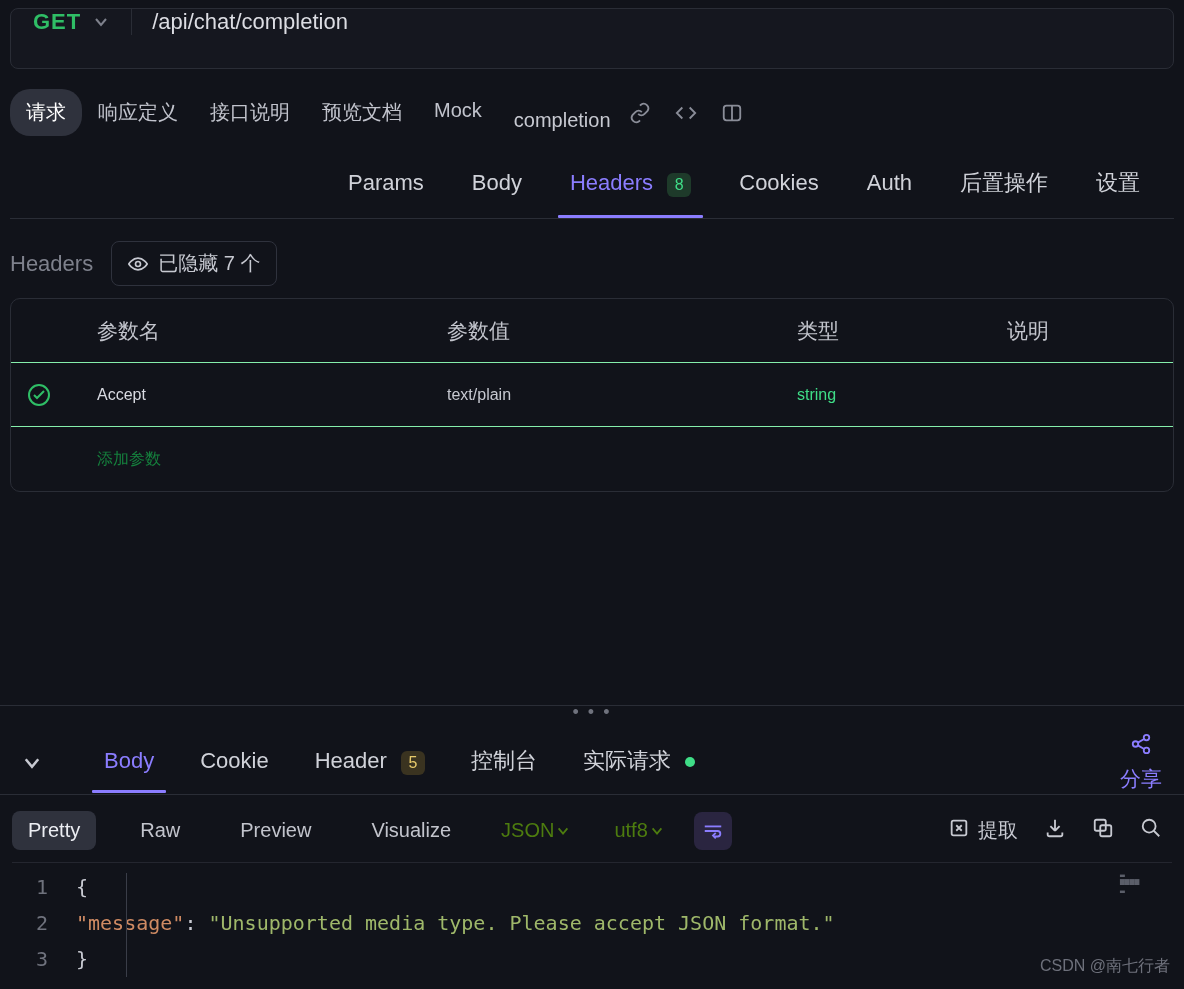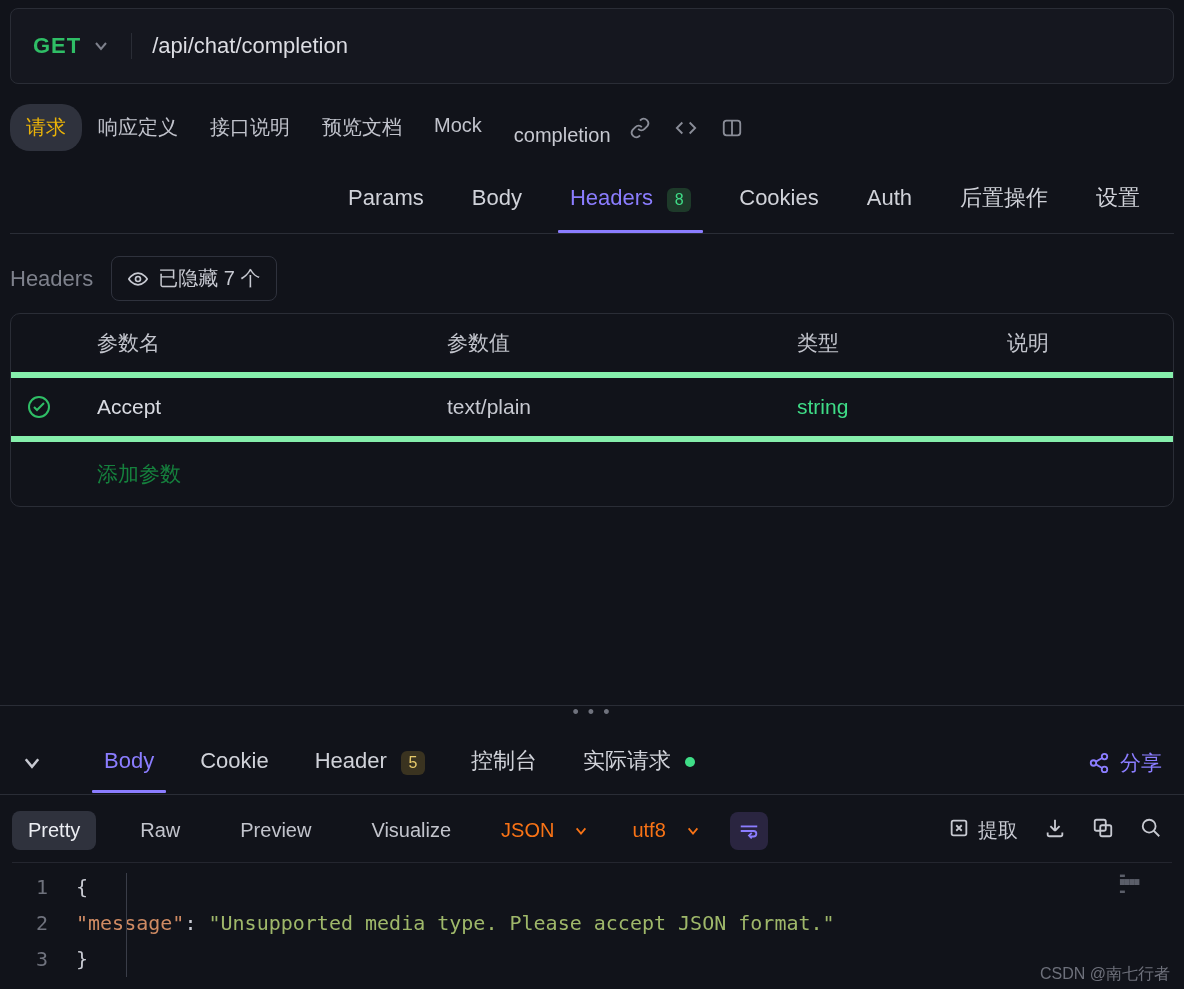--- a/index.html
+++ b/index.html
@@ -7,25 +7,25 @@
     background: #11131a;
     color: #c7c9d1;
     font-family: -apple-system, BlinkMacSystemFont, "Segoe UI", "PingFang SC", "Microsoft YaHei", sans-serif;
     font-size: 20px;
     width: 1184px;
     height: 989px;
     overflow: hidden;
   }
   .request-line {
     display: flex;
-    align-items: center;
+    align-items: flex-start;
     border: 1px solid #2a2d36;
     border-radius: 8px;
     margin: 8px 10px 20px 10px;
-    height: 76px;
+    height: 61px;
     background: #15171f;
   }
   .method-select {
     display: flex;
     align-items: center;
     gap: 12px;
     padding: 0 22px;
     border-right: 1px solid #2a2d36;
     cursor: pointer;
   }
@@ -51,21 +51,21 @@
     background: transparent;
     border-radius: 8px;
     overflow: hidden;
   }
   .pill {
     padding: 10px 16px;
     color: #c1c3cc;
     font-size: 20px;
     cursor: pointer;
   }
-  .pill.active { background: #2f323d; border-radius: 20px; color: #eab308; }
+  .pill.active { background: #2f323d; border-radius: 20px; color: #ffffff; }
   .breadcrumb { margin-left: 16px; color: #c7c9d1; font-size: 20px; margin-top: 16px; }
   .iconbtn {
     width: 34px; height: 34px;
     display: inline-flex; align-items: center; justify-content: center;
     margin-left: 12px; color: #8a8d98; cursor: pointer;
   }
   .tabs {
     display: flex;
     align-items: center;
     gap: 48px;
@@ -108,25 +108,25 @@
   .table {
     margin: 0 10px;
     border: 1px solid #2a2d36; border-radius: 10px;
   }
   .trow {
     display: grid;
     grid-template-columns: 70px 350px 350px 210px 1fr;
     align-items: center;
     min-height: 64px;
     padding: 0 16px;
-    border-bottom: 6px solid #86efac;
+    border-bottom: 1px solid #86efac;
   }
   .trow:last-child { border-bottom: none; }
   .th { color: #c2c4cc; font-size: 21px; }
-  .td { font-size: 21px; }
+  .td { font-size: 16px; }
   .td.name { color: #d9dbe2; }
   .td.type { color: #3fdd87; }
   .check { color: #2fbe66; }
   .placeholder { color: #15803d; }
   .drag-handle {
     height: 12px; display: flex; align-items: center; justify-content: center;
     color: #6f727d; letter-spacing: 2px; font-size: 18px;
   }
   .response {
     border-top: 1px solid #2a2d36;
@@ -137,37 +137,37 @@
   .resp-tabs {
     display: flex; align-items: center; gap: 46px;
     padding: 14px 22px 0 22px;
     border-bottom: 1px solid #2a2d36;
   }
   .resp-tabs .tab { padding: 14px 0 18px 0; }
   .collapse { color: #c7c9d1; cursor: pointer; margin-right: 16px; }
   .dot { width: 10px; height: 10px; background: #3fdd87; border-radius: 50%; display: inline-block; margin-left: 8px; vertical-align: middle; }
   .share {
     margin-left: auto; color: #8b7dff; display: flex; align-items: center; gap: 10px;
-    cursor: pointer; font-size: 21px;
+    cursor: pointer; font-size: 21px; flex-direction: column;
   }
   .resp-toolbar {
     display: flex; align-items: center; gap: 10px;
     padding: 16px 22px 12px 12px;
   }
   .seggroup {
     display: flex; background: transparent; border-radius: 8px; gap: 28px;
   }
   .seg {
     padding: 8px 16px; color: #c2c4cc; font-size: 20px; cursor: pointer;
     border-radius: 8px;
   }
   .seg.active { background: #2f323d; color: #eceef3; }
   .dd {
-    display: flex; align-items: center; gap: 20px;
-    padding: 6px 10px; color: #f97316; font-size: 20px; cursor: pointer;
+    display: flex; align-items: center; gap: 2px;
+    padding: 6px 10px; color: #4d7c0f; font-size: 20px; cursor: pointer;
     margin-left: 14px;
   }
   .wrapbtn {
     width: 38px; height: 38px; border-radius: 8px;
     background: #2a2540; color: #8b7dff;
     display: flex; align-items: center; justify-content: center;
     margin-left: 10px; cursor: pointer;
   }
   .spacer { flex: 1; }
   .tool-icons { display: flex; gap: 26px; color: #c7c9d1; }
@@ -195,21 +195,21 @@
     bottom: 12px;
     width: 1px;
     background: #3a3d48;
   }
   .mini-scroll {
     position: absolute; right: 22px; top: 6px; width: 30px;
     color: #5b5e69; font-family: monospace; font-size: 8px; line-height: 8px;
     text-align: left;
   }
   .watermark {
-    position: absolute; right: 14px; bottom: 4px;
+    position: absolute; right: 14px; bottom: 12px;
     color: #7e818c; font-size: 16px; opacity: 0.85;
   }
   svg { display: block; }
 </style>
 </head>
 <body>
 
 <div class="request-line">
   <div class="method-select">
     <span class="method-label">GET</span>

